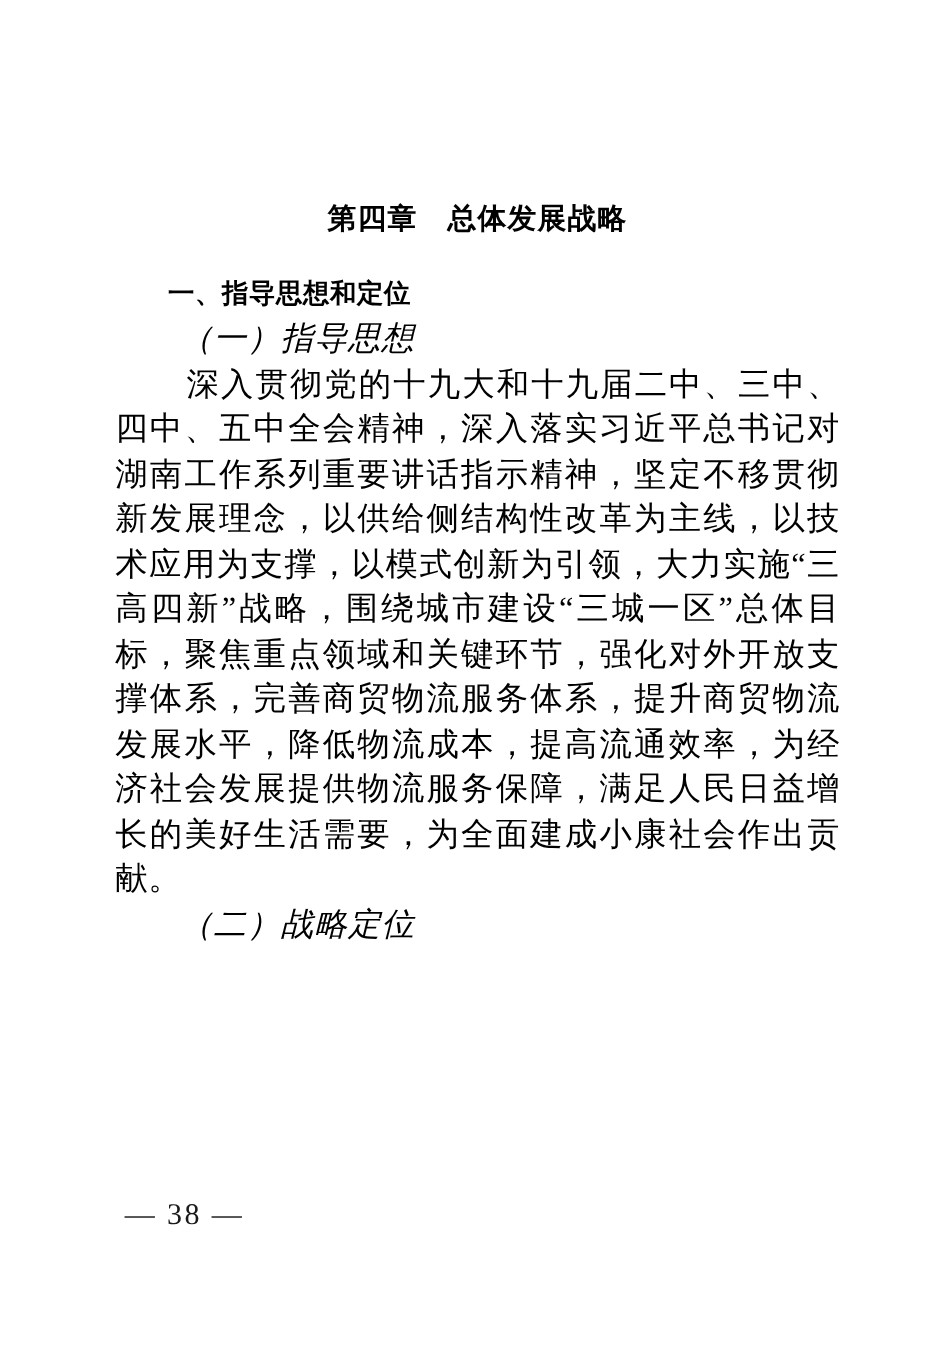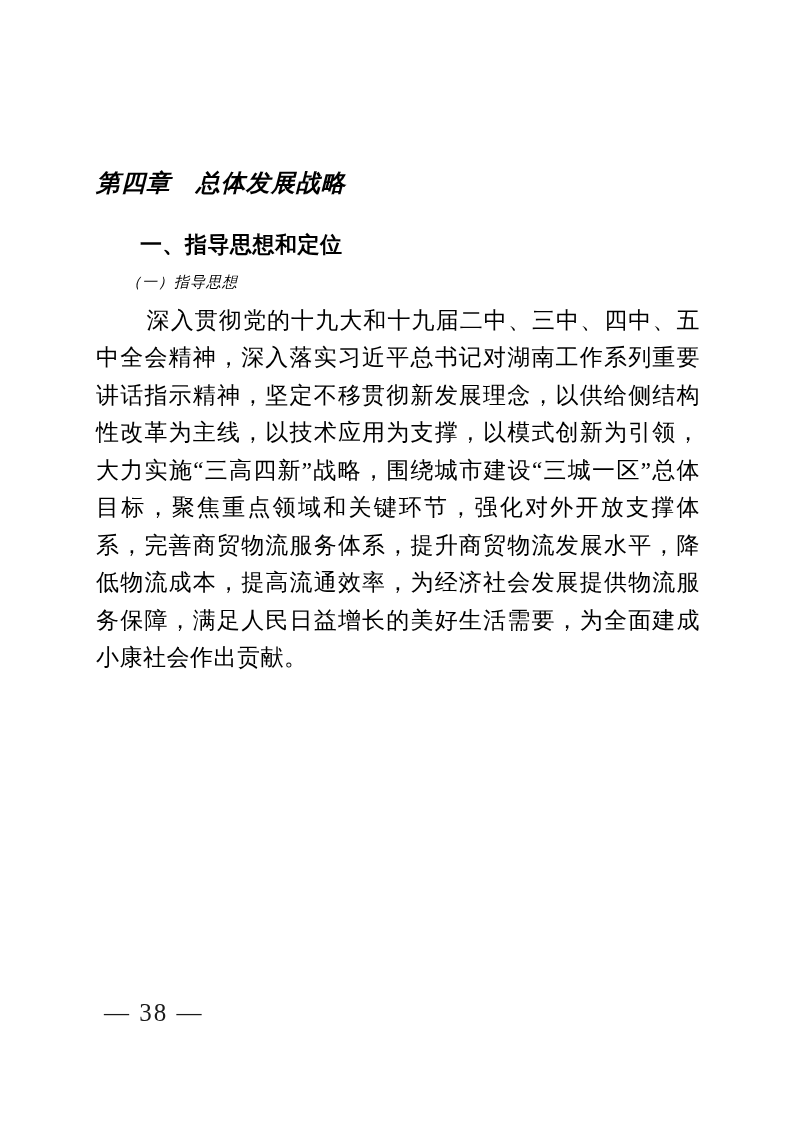--- a/index.html
+++ b/index.html
@@ -21,46 +21,45 @@
     padding: 168px 93px 0 96px;
     overflow: hidden;
     background: #ffffff;
   }
   .chapter-title {
     margin: 0;
     font-family: "Liberation Sans", "DejaVu Sans", sans-serif;
     font-weight: bold;
     font-size: 24px;
     line-height: 30px;
-    text-align: left;
+    text-align: center;
     letter-spacing: 1px;
     white-space: pre;
-    font-style: italic;
   }
   .section-heading {
     margin: 28px 0 0 0;
     font-family: Liberation Sans, sans-serif;
     font-weight: bold;
     font-size: 22px;
     line-height: 38px;
     text-indent: 2em;
     letter-spacing: 0.5px;
   }
   .subsection-heading {
     margin: 0;
     font-weight: normal;
     font-style: italic;
-    font-size: 15px;
+    font-size: 27px;
     line-height: 37.5px;
     text-indent: 2em;
     letter-spacing: 1px;
   }
   .body-para {
     margin: 0;
-    font-size: 23px;
+    font-size: 27px;
     line-height: 37.5px;
     text-align: justify;
     text-align-last: left;
     text-indent: 2.2em;
     letter-spacing: 0.5px;
   }
   .page-footer {
     position: absolute;
     left: 104px;
     top: 1002px;
@@ -76,17 +75,18 @@
 <div class="page">
 
   <h1 class="chapter-title">第四章　总体发展战略</h1>
 
   <h2 class="section-heading">一、指导思想和定位</h2>
 
   <h3 class="subsection-heading">（一）指导思想</h3>
 
   <p class="body-para">深入贯彻党的十九大和十九届二中、三中、四中、五中全会精神，深入落实习近平总书记对湖南工作系列重要讲话指示精神，坚定不移贯彻新发展理念，以供给侧结构性改革为主线，以技术应用为支撑，以模式创新为引领，大力实施“三高四新”战略，围绕城市建设“三城一区”总体目标，聚焦重点领域和关键环节，强化对外开放支撑体系，完善商贸物流服务体系，提升商贸物流发展水平，降低物流成本，提高流通效率，为经济社会发展提供物流服务保障，满足人民日益增长的美好生活需要，为全面建成小康社会作出贡献。</p>
 
+  <h3 class="subsection-heading">（二）战略定位</h3>
 
 
   <div class="page-footer">— 38 —</div>
 
 </div>
 
 </body></html>

